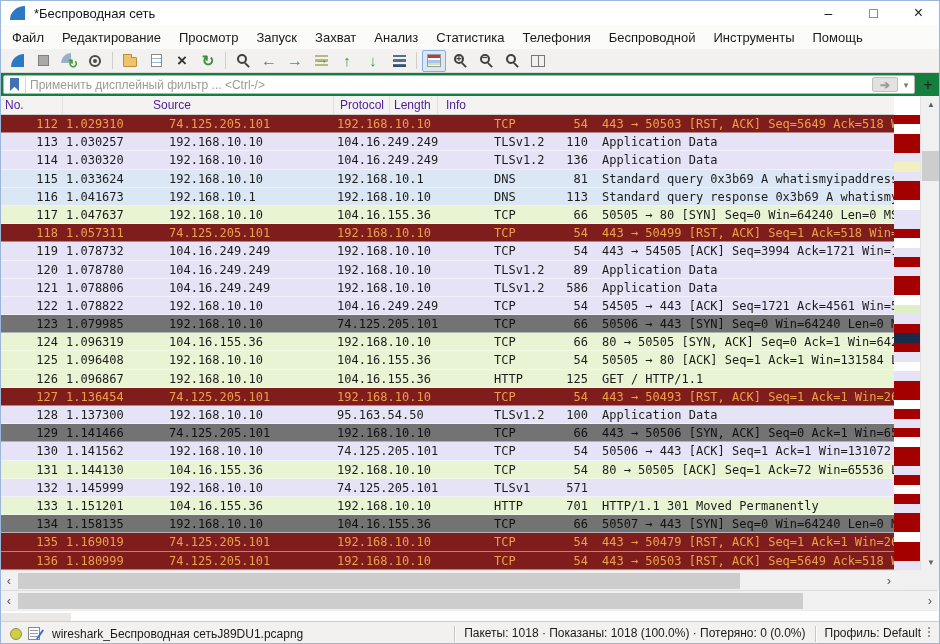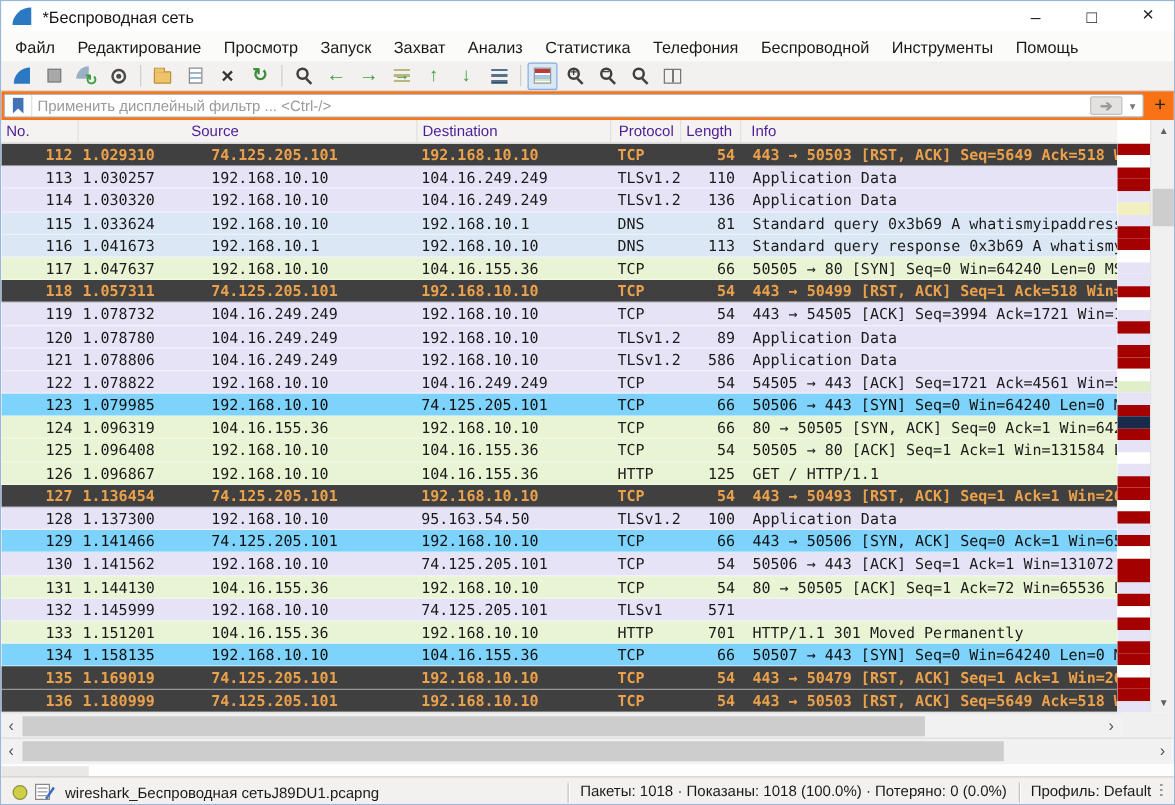--- a/index.html
+++ b/index.html
@@ -67,21 +67,21 @@
   .ic-goto::after { content:'→'; position:absolute; color:#3d9e3d; font-weight:bold;
     font-size:13px; left:4px; top:2px; }
   .ic-autoscroll i { width:13px; height:12px; border-bottom:2px solid #35506b;
     background:repeating-linear-gradient(180deg,#56718c 0 2px, transparent 2px 4.5px); }
   .ic-colorize i { width:14px; height:13px; border:1px solid #9a9a9a;
     background:linear-gradient(180deg,#c03a3a 0 3px,#ffffff 3px 5px,#aac4e8 5px 8px,#cfe8b0 8px 10px,#ffffff 10px 13px); }
   .ic-resize i { width:14px; height:12px; border:1px solid #777;
     background:linear-gradient(90deg, transparent 0 6px, #777 6px 7px, transparent 7px); }
   
   .filterbar { position:absolute; left:0; top:72px; width:940px; height:23px;
-    background:#f97316; display:flex; align-items:center; padding:1px 3px 1px 2px; }
+    background:#15803d; display:flex; align-items:center; padding:1px 3px 1px 2px; }
   .filter-field { flex:1; height:19px; border:1px solid #b5b5b5; border-radius:2px;
     background:#fff; display:flex; align-items:center; }
   .bm-cell { width:22px; height:100%; border-right:1px solid #d8d8d8; display:flex;
     align-items:center; justify-content:center; background:#fcfcfc; }
   .bookmark { width:9px; height:13px; background:#4272b4;
     clip-path:polygon(0 0,100% 0,100% 100%,50% 68%,0 100%); }
   .filter-input { flex:1; border:none; outline:none; font-size:12px; height:100%;
     padding-left:4px; color:#222; font-family:"Liberation Sans", sans-serif; }
   .filter-input::placeholder { color:#9a9a9a; }
   .apply-btn { width:26px; height:15px; background:#e3e2e1; border:1px solid #c2c1c0;
@@ -108,25 +108,25 @@
   .row { display:flex; height:18.2px; line-height:18.2px; white-space:nowrap;
     border-bottom:1px solid rgba(255,255,255,0.45); }
   .c { overflow:hidden; }
   .c.no    { width:62px;  text-align:right; padding-right:5px; }
   .c.time  { width:86px;  padding-left:3px; }
   .c.src   { width:185px; padding-left:20px; }
   .c.dst   { width:155px; padding-left:3px; }
   .c.proto { width:56px;  padding-left:5px; }
   .c.len   { width:48px;  text-align:right; padding-right:5px; }
   .c.info  { flex:1; padding-left:9px; }
-  .cl-bad  { background:#404040; color:#eba14c;font-weight:bold; }
+  .cl-bad  { background:#7f1d1d; color:#eba14c; }
   .cl-tcp  { background:#e6e3f7; color:#1c1c1c; }
   .cl-udp  { background:#dbe7f5; color:#1c1c1c; }
   .cl-http { background:#e8f4d3; color:#1c1c1c; }
-  .cl-syn  { background:#7dd3fc; color:#111; }
+  .cl-syn  { background:#737373; color:#111; }
   
   .minimap { position:absolute; left:893px; top:114px; width:26px; height:455px;
     display:flex; flex-direction:column; background:#fff; }
   .mm-stripe { flex:1; }
   .vscroll { position:absolute; left:919px; top:95px; width:21px; height:474px;
     background:#f0f0f0; border-left:1px solid #e3e3e3; }
   .vs-up, .vs-down { position:absolute; left:0; width:100%; height:16px; display:flex;
     align-items:center; justify-content:center; font-size:8px; color:#606060; }
   .vs-up { top:0; } .vs-down { bottom:0; }
   .vs-thumb { position:absolute; left:1px; top:55px; width:18px; height:30px; background:#cdcdcd; }
@@ -309,21 +309,20 @@
       <span class="apply-btn">➔</span>
       <span class="apply-caret">▾</span>
     </div>
     <button class="plus-btn">+</button>
   </div>
 
   <div class="pktheader">
     <span class="hc no">No.</span>
     <span class="hc time">Time</span>
     <span class="hc src">Source</span>
-    <span class="hc dst">Destination</span>
     <span class="hc proto">Protocol</span>
     <span class="hc len">Length</span>
     <span class="hc info">Info</span>
   </div>
 
   <div class="rows">
       <div class="row cl-bad">
       <span class="c no">112</span>
       <span class="c time">1.029310</span>
       <span class="c src">74.125.205.101</span>

